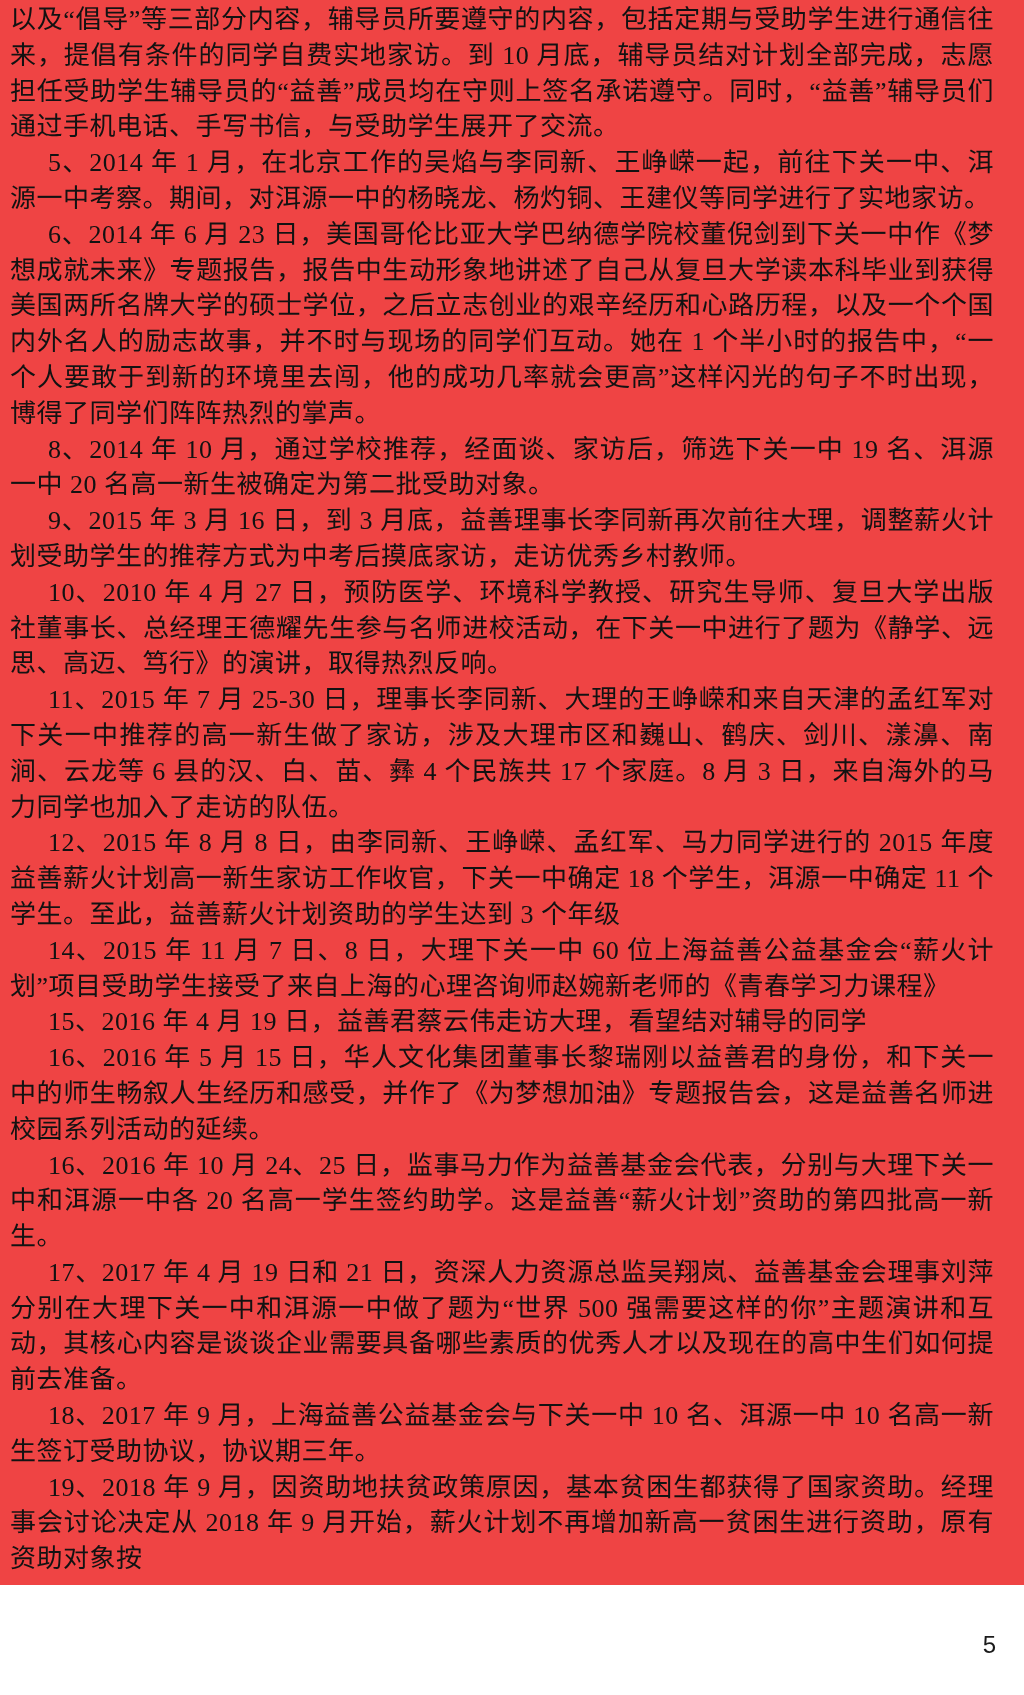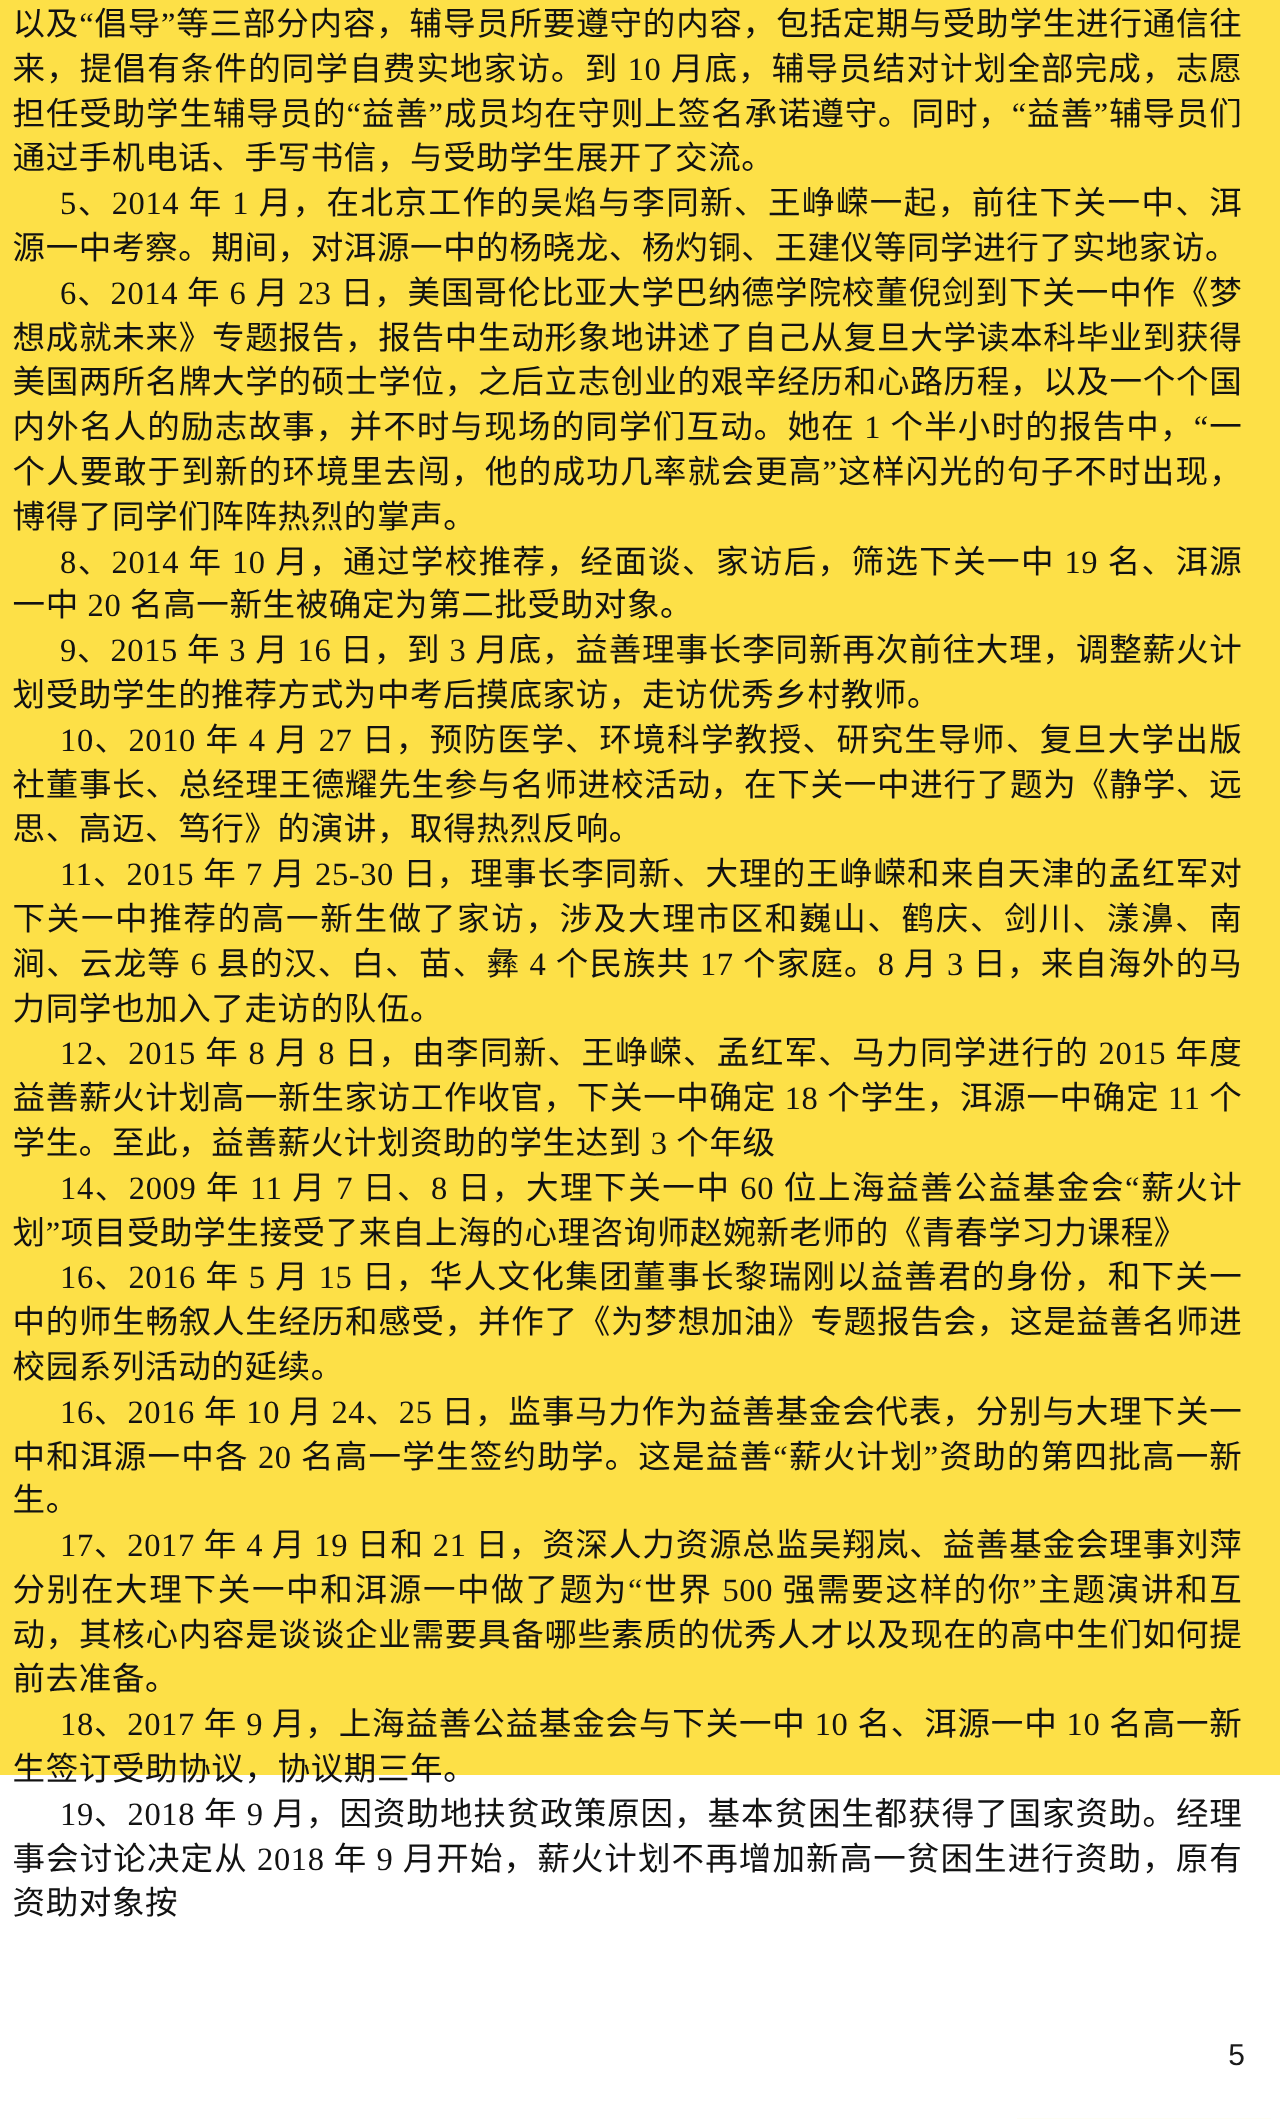--- a/index.html
+++ b/index.html
@@ -8,22 +8,22 @@
     background: #ffffff;
   }
   body {
     width: 1024px;
     height: 1695px;
     position: relative;
     overflow: hidden;
   }
   .page {
     width: 1024px;
-    height: 1420px;
-    background: #fde047;
+    height: 1585px;
+    background: #ef4444;
     position: relative;
     box-sizing: border-box;
   }
   .doc-body {
     position: absolute;
     top: 2px;
     left: 10px;
     right: 30px;
     color: #121212;
     font-family: "Liberation Serif", "DejaVu Serif", serif;
@@ -58,21 +58,22 @@
 <div class="page">
   <div class="doc-body">
       <p class="para">以及“倡导”等三部分内容，辅导员所要遵守的内容，包括定期与受助学生进行通信往来，提倡有条件的同学自费实地家访。到 10 月底，辅导员结对计划全部完成，志愿担任受助学生辅导员的“益善”成员均在守则上签名承诺遵守。同时，“益善”辅导员们通过手机电话、手写书信，与受助学生展开了交流。</p>
       <p class="para indent">5、2014 年 1 月，在北京工作的吴焰与李同新、王峥嵘一起，前往下关一中、洱源一中考察。期间，对洱源一中的杨晓龙、杨灼铜、王建仪等同学进行了实地家访。</p>
       <p class="para indent">6、2014 年 6 月 23 日，美国哥伦比亚大学巴纳德学院校董倪剑到下关一中作《梦想成就未来》专题报告，报告中生动形象地讲述了自己从复旦大学读本科毕业到获得美国两所名牌大学的硕士学位，之后立志创业的艰辛经历和心路历程，以及一个个国内外名人的励志故事，并不时与现场的同学们互动。她在 1 个半小时的报告中，“一个人要敢于到新的环境里去闯，他的成功几率就会更高”这样闪光的句子不时出现，博得了同学们阵阵热烈的掌声。</p>
       <p class="para indent">8、2014 年 10 月，通过学校推荐，经面谈、家访后，筛选下关一中 19 名、洱源一中 20 名高一新生被确定为第二批受助对象。</p>
       <p class="para indent">9、2015 年 3 月 16 日，到 3 月底，益善理事长李同新再次前往大理，调整薪火计划受助学生的推荐方式为中考后摸底家访，走访优秀乡村教师。</p>
       <p class="para indent">10、2010 年 4 月 27 日，预防医学、环境科学教授、研究生导师、复旦大学出版社董事长、总经理王德耀先生参与名师进校活动，在下关一中进行了题为《静学、远思、高迈、笃行》的演讲，取得热烈反响。</p>
       <p class="para indent">11、2015 年 7 月 25-30 日，理事长李同新、大理的王峥嵘和来自天津的孟红军对下关一中推荐的高一新生做了家访，涉及大理市区和巍山、鹤庆、剑川、漾濞、南涧、云龙等 6 县的汉、白、苗、彝 4 个民族共 17 个家庭。8 月 3 日，来自海外的马力同学也加入了走访的队伍。</p>
       <p class="para indent">12、2015 年 8 月 8 日，由李同新、王峥嵘、孟红军、马力同学进行的 2015 年度益善薪火计划高一新生家访工作收官，下关一中确定 18 个学生，洱源一中确定 11 个学生。至此，益善薪火计划资助的学生达到 3 个年级</p>
-      <p class="para indent">14、2009 年 11 月 7 日、8 日，大理下关一中 60 位上海益善公益基金会“薪火计划”项目受助学生接受了来自上海的心理咨询师赵婉新老师的《青春学习力课程》</p>
+      <p class="para indent">14、2015 年 11 月 7 日、8 日，大理下关一中 60 位上海益善公益基金会“薪火计划”项目受助学生接受了来自上海的心理咨询师赵婉新老师的《青春学习力课程》</p>
+      <p class="para indent">15、2016 年 4 月 19 日，益善君蔡云伟走访大理，看望结对辅导的同学</p>
       <p class="para indent">16、2016 年 5 月 15 日，华人文化集团董事长黎瑞刚以益善君的身份，和下关一中的师生畅叙人生经历和感受，并作了《为梦想加油》专题报告会，这是益善名师进校园系列活动的延续。</p>
       <p class="para indent">16、2016 年 10 月 24、25 日，监事马力作为益善基金会代表，分别与大理下关一中和洱源一中各 20 名高一学生签约助学。这是益善“薪火计划”资助的第四批高一新生。</p>
       <p class="para indent">17、2017 年 4 月 19 日和 21 日，资深人力资源总监吴翔岚、益善基金会理事刘萍分别在大理下关一中和洱源一中做了题为“世界 500 强需要这样的你”主题演讲和互动，其核心内容是谈谈企业需要具备哪些素质的优秀人才以及现在的高中生们如何提前去准备。</p>
       <p class="para indent">18、2017 年 9 月，上海益善公益基金会与下关一中 10 名、洱源一中 10 名高一新生签订受助协议，协议期三年。</p>
       <p class="para indent">19、2018 年 9 月，因资助地扶贫政策原因，基本贫困生都获得了国家资助。经理事会讨论决定从 2018 年 9 月开始，薪火计划不再增加新高一贫困生进行资助，原有资助对象按</p>
     </div>
   <div class="page-footer">5</div>
 </div>
 
 </body></html>

